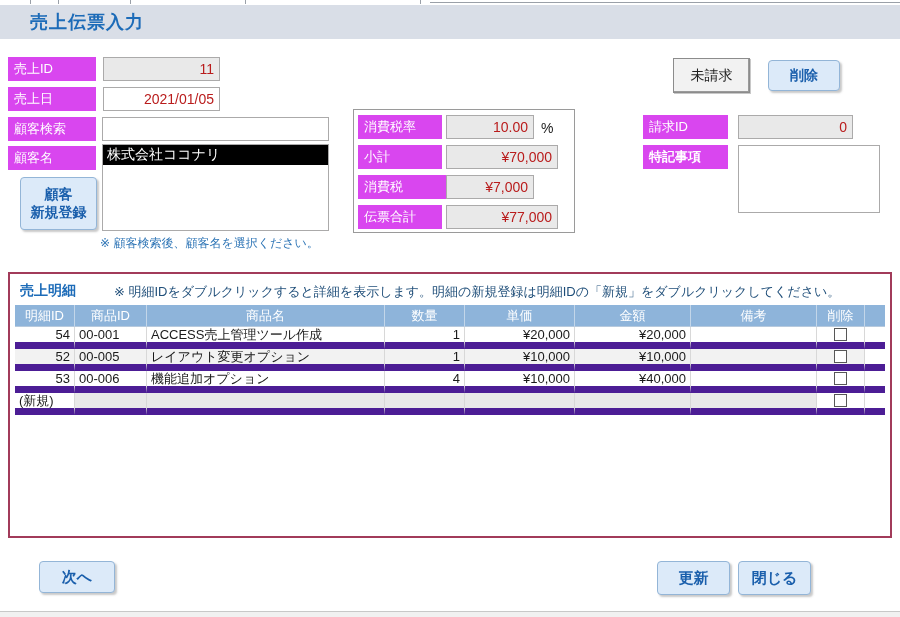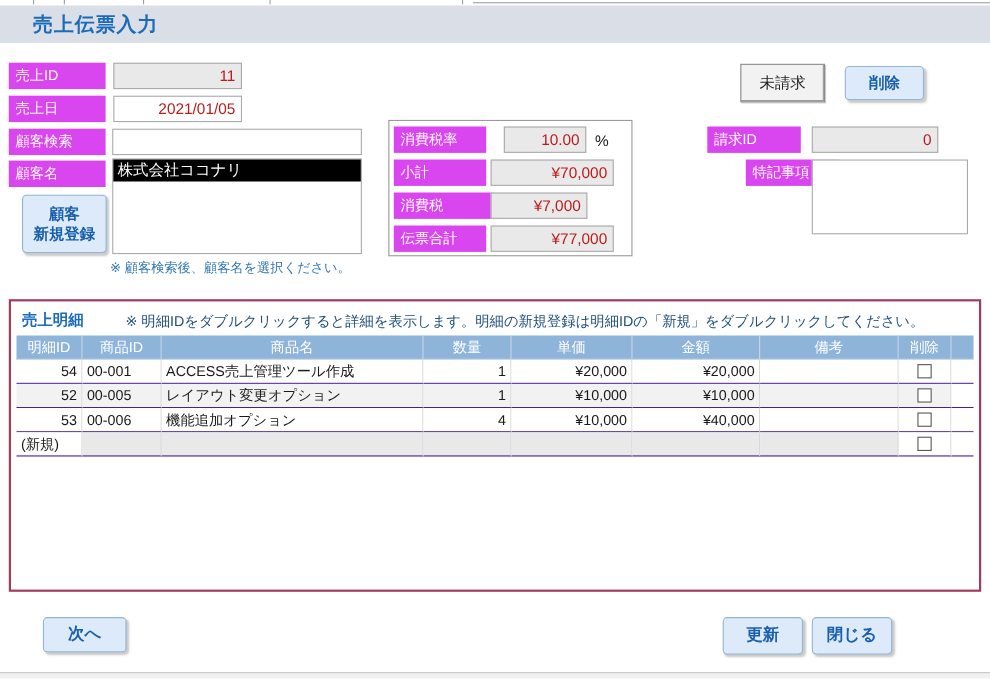--- a/index.html
+++ b/index.html
@@ -40,21 +40,21 @@
   
   .detailbox{position:absolute;left:8px;top:272px;width:884px;height:266px;box-sizing:border-box;
              border:2px solid #a23b5a;background:#ffffff;}
   .detail-title{position:absolute;left:10px;top:8px;font-size:14px;font-weight:bold;color:#1c6bb8;}
   .detail-note{position:absolute;left:104px;top:9px;font-size:13px;color:#1f4e79;white-space:nowrap;}
   .grid{position:absolute;left:5px;top:31px;display:grid;
         grid-template-columns:60px 72px 238px 80px 110px 116px 126px 48px 20px;
         grid-auto-rows:22px;font-size:13px;}
   .th{background:#8eb4da;color:#ffffff;display:flex;align-items:center;justify-content:center;
       border-right:1px solid #c3d6e9;border-bottom:1px solid #b6c9dd;box-sizing:border-box;}
-  .td{background:#ffffff;border-right:1px solid #d8d8d8;border-bottom:1px solid #4c1d95;
+  .td{background:#ffffff;border-right:1px solid #d8d8d8;border-bottom:7px solid #4c1d95;
       box-sizing:border-box;display:flex;align-items:center;padding:0 4px;overflow:hidden;
       white-space:nowrap;}
   .td.r{justify-content:flex-end;}
   .td.c{justify-content:center;padding:0;}
   .row-alt .td{background:#f2f2f2;}
   .td.newcell{background:#e9e9e9;}
   .td.gut{border-right:none;background:#ffffff;}
   .cbx{width:13px;height:13px;box-sizing:border-box;border:1px solid #575757;background:#ffffff;}
   
   .footer-strip{position:absolute;left:0;top:611px;width:900px;height:6px;background:#f1f1f1;
@@ -94,39 +94,39 @@
 
   <div class="btn-blue" style="left:20px;top:177px;width:77px;height:53px;flex-direction:column;text-align:right;">
     <span>顧客</span>
     <span>新規登録</span>
   </div>
 
   <div class="note-blue" style="left:100px;top:235px;">※ 顧客検索後、顧客名を選択ください。</div>
 
   <div class="taxbox"></div>
   <div class="lbl" style="left:358px;top:115px;width:84px;">消費税率</div>
-  <div class="fld ro num" style="left:446px;top:115px;width:75px;margin-left:12px;">10.00</div>
+  <div class="fld ro num" style="left:446px;top:115px;width:88px;">10.00</div>
   <span class="unit" style="left:541px;top:120px;">%</span>
 
   <div class="lbl" style="left:358px;top:145px;width:84px;">小計</div>
   <div class="fld ro num" style="left:446px;top:145px;width:112px;">¥70,000</div>
 
   <div class="lbl" style="left:358px;top:175px;width:90px;">消費税</div>
   <div class="fld ro num" style="left:446px;top:175px;width:88px;">¥7,000</div>
 
   <div class="lbl" style="left:358px;top:205px;width:84px;">伝票合計</div>
   <div class="fld ro num" style="left:446px;top:205px;width:112px;">¥77,000</div>
 
   <div class="btn-gray" style="left:673px;top:58px;width:77px;height:35px;">未請求</div>
   <div class="btn-blue" style="left:768px;top:60px;width:72px;height:31px;">削除</div>
 
   <div class="lbl" style="left:643px;top:115px;width:85px;">請求ID</div>
   <div class="fld ro num" style="left:738px;top:115px;width:115px;">0</div>
 
-  <div class="lbl" style="left:678px;top:145px;width:85px;">特記事項</div>
+  <div class="lbl" style="left:643px;top:145px;width:85px;font-weight:bold;">特記事項</div>
   <div class="textarea" style="left:738px;top:145px;width:142px;height:68px;"></div>
 
   <div class="detailbox">
     <div class="detail-title">売上明細</div>
     <div class="detail-note">※ 明細IDをダブルクリックすると詳細を表示します。明細の新規登録は明細IDの「新規」をダブルクリックしてください。</div>
 
     <div class="grid">
 
       <div class="th">明細ID</div>
       <div class="th">商品ID</div>

